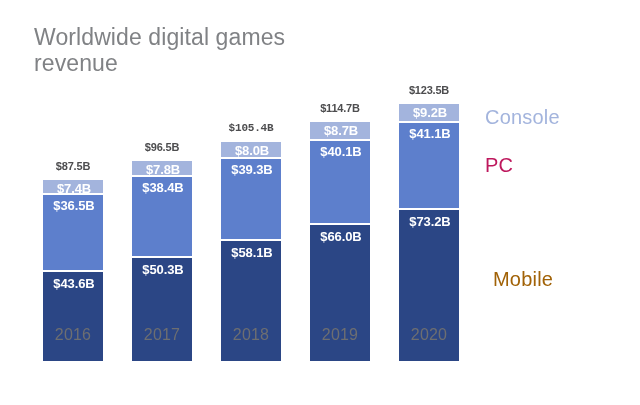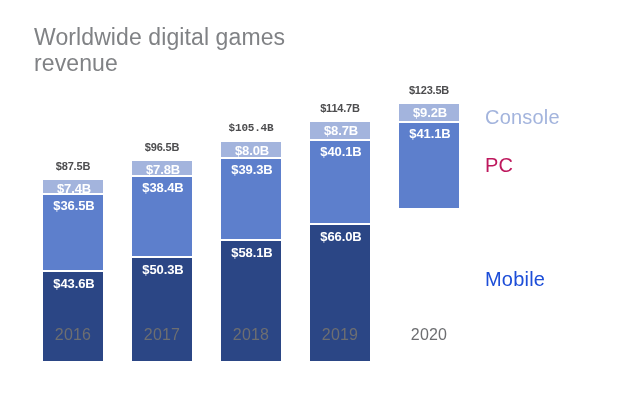--- a/index.html
+++ b/index.html
@@ -186,29 +186,32 @@
 
     <div class="bar-group" id="group-4" style="left:398px;">
       <div class="bar-total" style="bottom: 266px;">$123.5B</div>
       <div class="bar-stack" id="stack-4" style="height: 259px;">
         <div class="seg seg-console" style="height: 19.2939px; bottom: 239.706px; background: rgb(163, 180, 221);">
           <div class="seg-label">$9.2B</div>
         </div>
         <div class="seg seg-pc" style="height: 86.1935px; bottom: 153.513px; background: rgb(93, 127, 204);">
           <div class="seg-label">$41.1B</div>
         </div>
+        <div class="seg seg-mobile" style="height: 153.513px; bottom: 0px; background: rgb(43, 70, 133);">
+          <div class="seg-label">$73.2B</div>
+        </div>
       </div>
       <div class="x-tick">2020</div>
     </div>
 
   </div>
 
   <div class="legend-entry" id="legend-0" style="top: 106px; color: rgb(163, 180, 221);">
     <span>Console</span>
   </div>
   <div class="legend-entry" id="legend-1" style="top: 154px; color: #be185d; text-align: center;">
     <span>PC</span>
   </div>
-  <div class="legend-entry" id="legend-2" style="top: 268px; color: #1d4ed8;">
+  <div class="legend-entry" id="legend-2" style="top: 268px; color: #a16207; margin-left: 8px;">
     <span>Mobile</span>
   </div>
 
 </div>
 
 </body></html>

